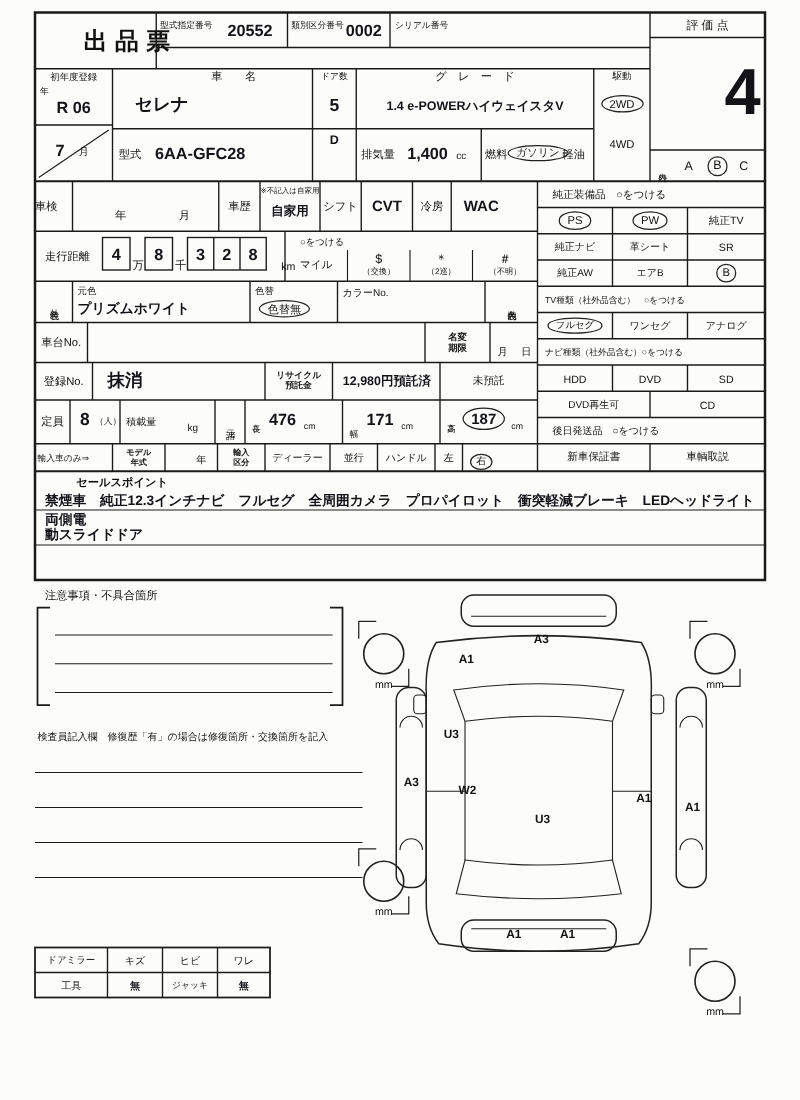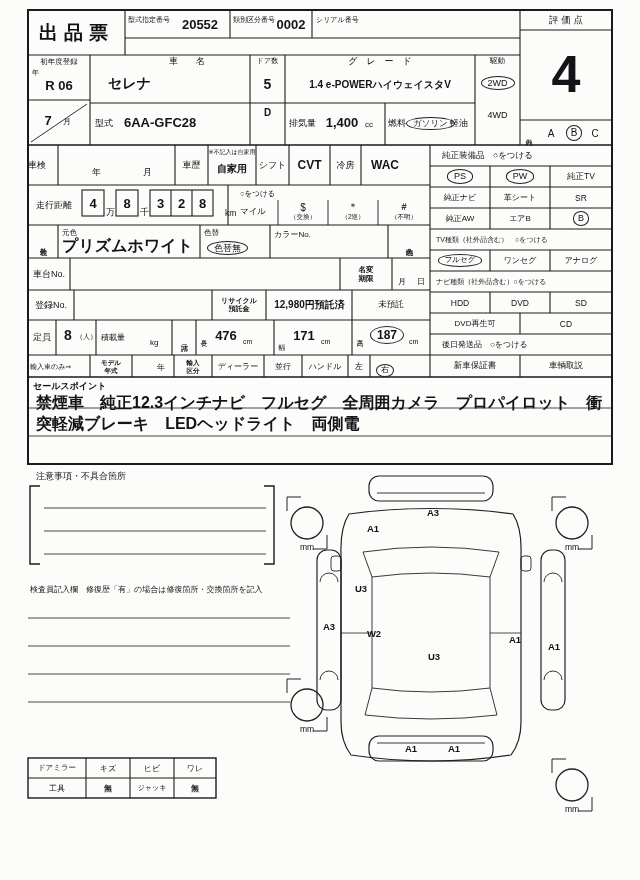--- a/index.html
+++ b/index.html
@@ -4,27 +4,27 @@
 <style>
   html,body{margin:0;padding:0;background:#e9e9e7;}
   .sheet{position:relative;width:640px;height:880px;background:#fcfcfb;overflow:hidden;
          font-family:"Liberation Sans","DejaVu Sans",sans-serif;color:#111;}
   .abs{position:absolute;}
   .c{display:flex;align-items:center;justify-content:center;text-align:center;}
   .cl{display:flex;align-items:center;justify-content:flex-start;text-align:left;}
   .vert{writing-mode:vertical-rl;text-orientation:upright;}
   .pre{white-space:pre-line;line-height:1.2;font-weight:bold;}
   .hand{font-weight:600;color:#131318;}
-  .bold{font-weight:700;}
+  .bold{font-weight:700;margin-left:28px;}
   .oval{display:inline-block;border:1.5px solid #222;border-radius:50%;padding:0 6px;line-height:1.35;}
   .oval.tight{padding:0 4px;}
   .marker{position:absolute;transform:translate(-50%,-50%);font-size:9.5px;font-weight:700;color:#111;}
   .f6{font-size:6px}.f65{font-size:6.5px}.f7{font-size:7px}.f75{font-size:7.5px}
   .f8{font-size:8px}.f85{font-size:8.5px}.f9{font-size:9px}.f95{font-size:9.5px}
-  .f10{font-size:10px}.f11{font-size:16px}.f12{font-size:12px}.f13{font-size:13px}
+  .f10{font-size:10px}.f11{font-size:11px}.f12{font-size:12px}.f13{font-size:13px}
   .f14{font-size:14px}.f15{font-size:15px}
 </style>
 </head>
 <body>
 
 <div class="sheet">
 
   <svg class="abs" style="left:0;top:0" width="640" height="880" fill="none" stroke="#1a1a1a" stroke-width="1.1">
     <rect x="28" y="10" width="584" height="454" stroke-width="2"></rect>
     <line x1="125" y1="10" x2="125" y2="55"></line>
@@ -209,20 +209,21 @@
   <div class="abs f8" style="left:274px;top:229px">カラーNo.</div>
   <div class="abs c vert f75" style="left:388px;top:226px;width:42px;height:31px">内装色</div>
 
   <div class="abs c f9" style="left:28px;top:258px;width:42px;height:32px">車台No.</div>
   <div class="abs c pre f75" style="left:340px;top:258px;width:52px;height:32px">名変
 期限</div>
   <div class="abs f8" style="left:398px;top:276px">月</div>
   <div class="abs f8" style="left:417px;top:276px">日</div>
 
   <div class="abs c f9" style="left:28px;top:290px;width:46px;height:30px">登録No.</div>
+  <div class="abs cl hand f14" style="left:86px;top:290px;width:110px;height:30px">抹消</div>
   <div class="abs c pre f7" style="left:212px;top:290px;width:54px;height:30px">リサイクル
 預託金</div>
   <div class="abs c hand f10" style="left:267px;top:290px;width:85px;height:30px">12,980円預託済</div>
   <div class="abs c f85" style="left:352px;top:290px;width:78px;height:30px">未預託</div>
 
   <div class="abs c f9" style="left:28px;top:320px;width:28px;height:35px">定員</div>
   <div class="abs c hand f14" style="left:57px;top:322px;width:22px;height:26px">8</div>
   <div class="abs f7" style="left:76px;top:332px">（人）</div>
   <div class="abs c f8" style="left:96px;top:320px;width:34px;height:35px">積載量</div>
   <div class="abs f8" style="left:150px;top:338px">kg</div>
@@ -278,20 +279,21 @@
   <div class="abs cl f7" style="left:436px;top:271px;width:176px;height:21px">ナビ種類（社外品含む）○をつける</div>
   <div class="abs c f85" style="left:430px;top:292px;width:60px;height:21px">HDD</div>
   <div class="abs c f85" style="left:490px;top:292px;width:60px;height:21px">DVD</div>
   <div class="abs c f85" style="left:550px;top:292px;width:62px;height:21px">SD</div>
   <div class="abs c f8" style="left:430px;top:313px;width:90px;height:21px">DVD再生可</div>
   <div class="abs c f85" style="left:520px;top:313px;width:92px;height:21px">CD</div>
   <div class="abs cl f8" style="left:442px;top:334px;width:170px;height:21px">後日発送品　○をつける</div>
 
   <div class="abs f9 bold" style="left:33px;top:380px">セールスポイント</div>
   <div class="abs hand f11" style="left:36px;top:393px;width:572px">禁煙車　純正12.3インチナビ　フルセグ　全周囲カメラ　プロパイロット　衝突軽減ブレーキ　LEDヘッドライト　両側電</div>
+  <div class="abs hand f11" style="left:36px;top:420px;width:572px">動スライドドア</div>
 
   <div class="abs f9" style="left:36px;top:470px">注意事項・不具合箇所</div>
   <div class="abs f8" style="left:30px;top:584px">検査員記入欄　修復歴「有」の場合は修復箇所・交換箇所を記入</div>
 
   <div class="abs c f75" style="left:28px;top:758px;width:58px;height:20px">ドアミラー</div>
   <div class="abs c f8" style="left:86px;top:758px;width:44px;height:20px">キズ</div>
   <div class="abs c f8" style="left:130px;top:758px;width:44px;height:20px">ヒビ</div>
   <div class="abs c f8" style="left:174px;top:758px;width:42px;height:20px">ワレ</div>
   <div class="abs c f8" style="left:28px;top:778px;width:58px;height:20px">工具</div>
   <div class="abs c hand f8" style="left:86px;top:778px;width:44px;height:20px">無</div>

